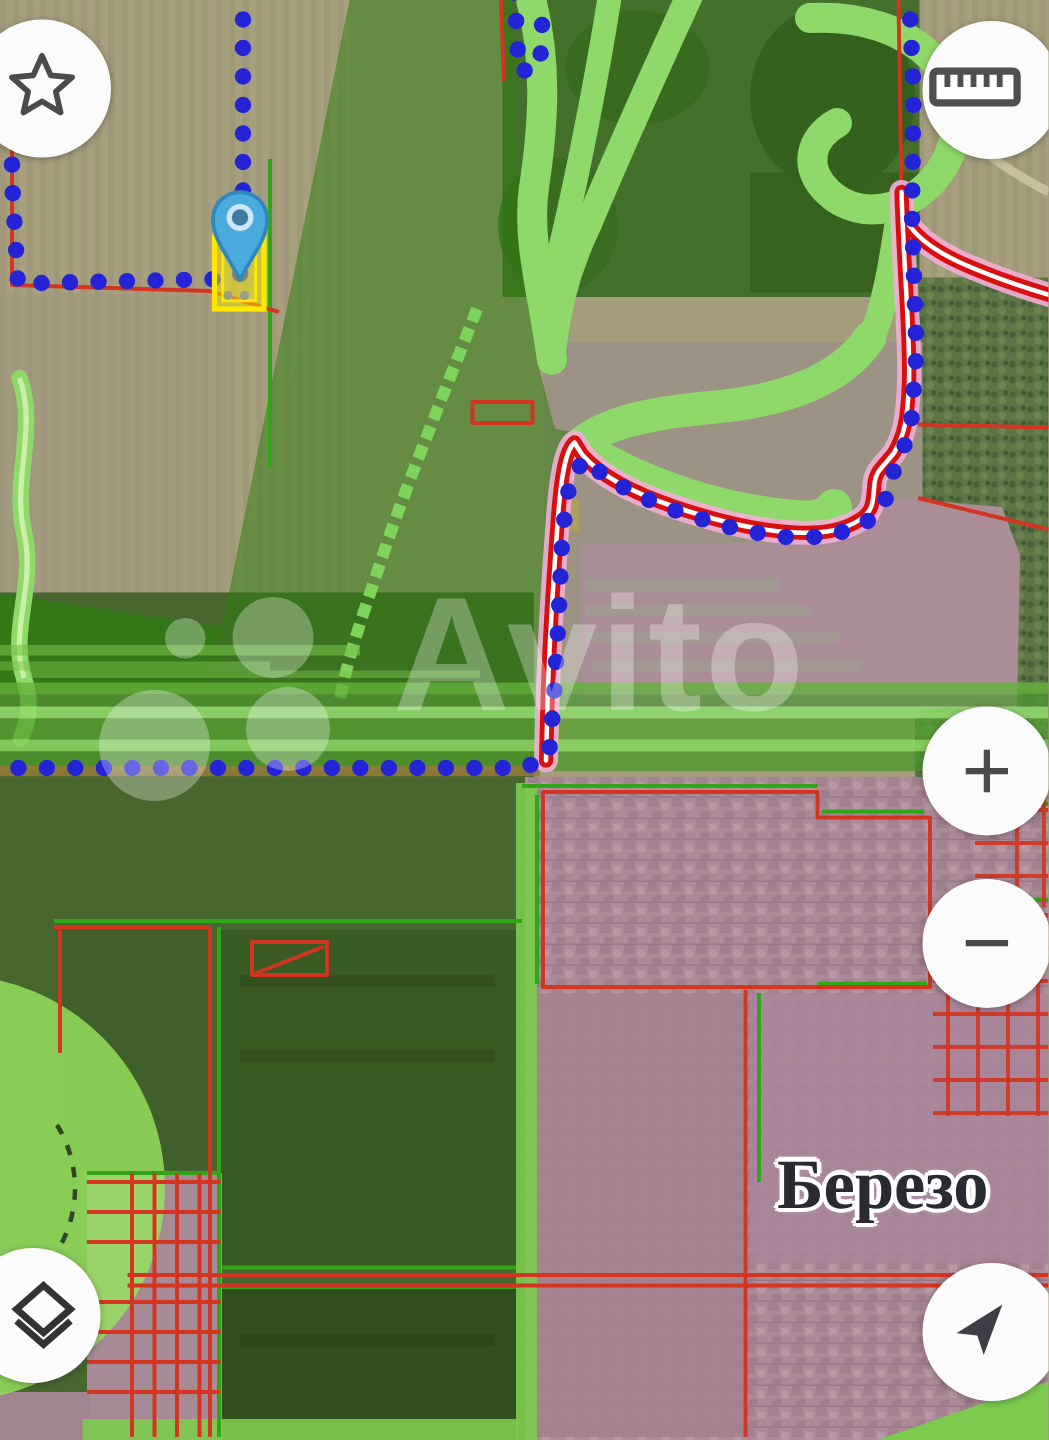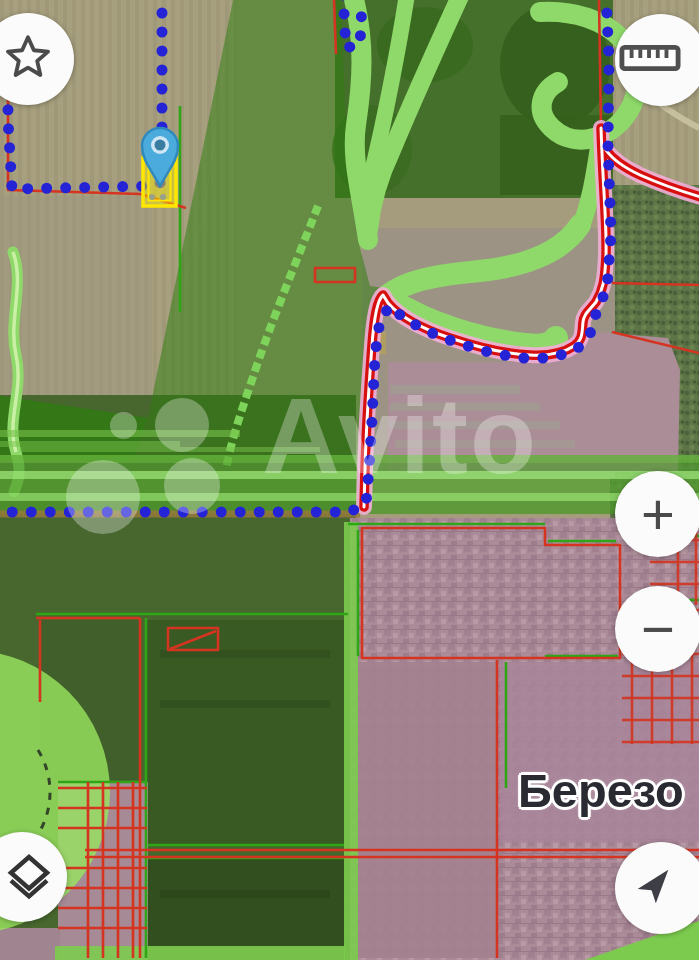--- a/index.html
+++ b/index.html
@@ -30,21 +30,21 @@
   #watermark{position:absolute;left:60px;top:392px;width:560px;height:135px;
              opacity:.30;z-index:3;pointer-events:none;}
   #watermark .wm-c{position:absolute;background:#fff;border-radius:50%;}
   #watermark .wm-t{position:absolute;left:202px;top:-10px;color:#fff;
                    font-weight:bold;font-size:108px;line-height:1;letter-spacing:2px;}
 
   
   #place-label{position:absolute;left:518px;top:763px;z-index:4;
      font-size:47px;font-weight:bold;color:#2a2a32;white-space:nowrap;
      text-shadow:-3px 0 0 #fff,3px 0 0 #fff,0 -3px 0 #fff,0 3px 0 #fff,
-       -2px -2px 0 #fff,2px -2px 0 #fff,-2px 2px 0 #fff,2px 2px 0 #fff,0 0 5px #fff;}
+       -2px -2px 0 #fff,2px -2px 0 #fff,-2px 2px 0 #fff,2px 2px 0 #fff,0 0 5px #fff;font-family:Liberation Serif, serif;}
 </style>
 </head>
 <body>
 
 <div id="stage">
 
 <svg id="mapsvg" width="699" height="960" viewBox="0 0 699 960">
   <defs>
     <pattern id="tanRows" width="9" height="9" patternUnits="userSpaceOnUse">
       <rect width="9" height="9" fill="#a7a07e"></rect>

